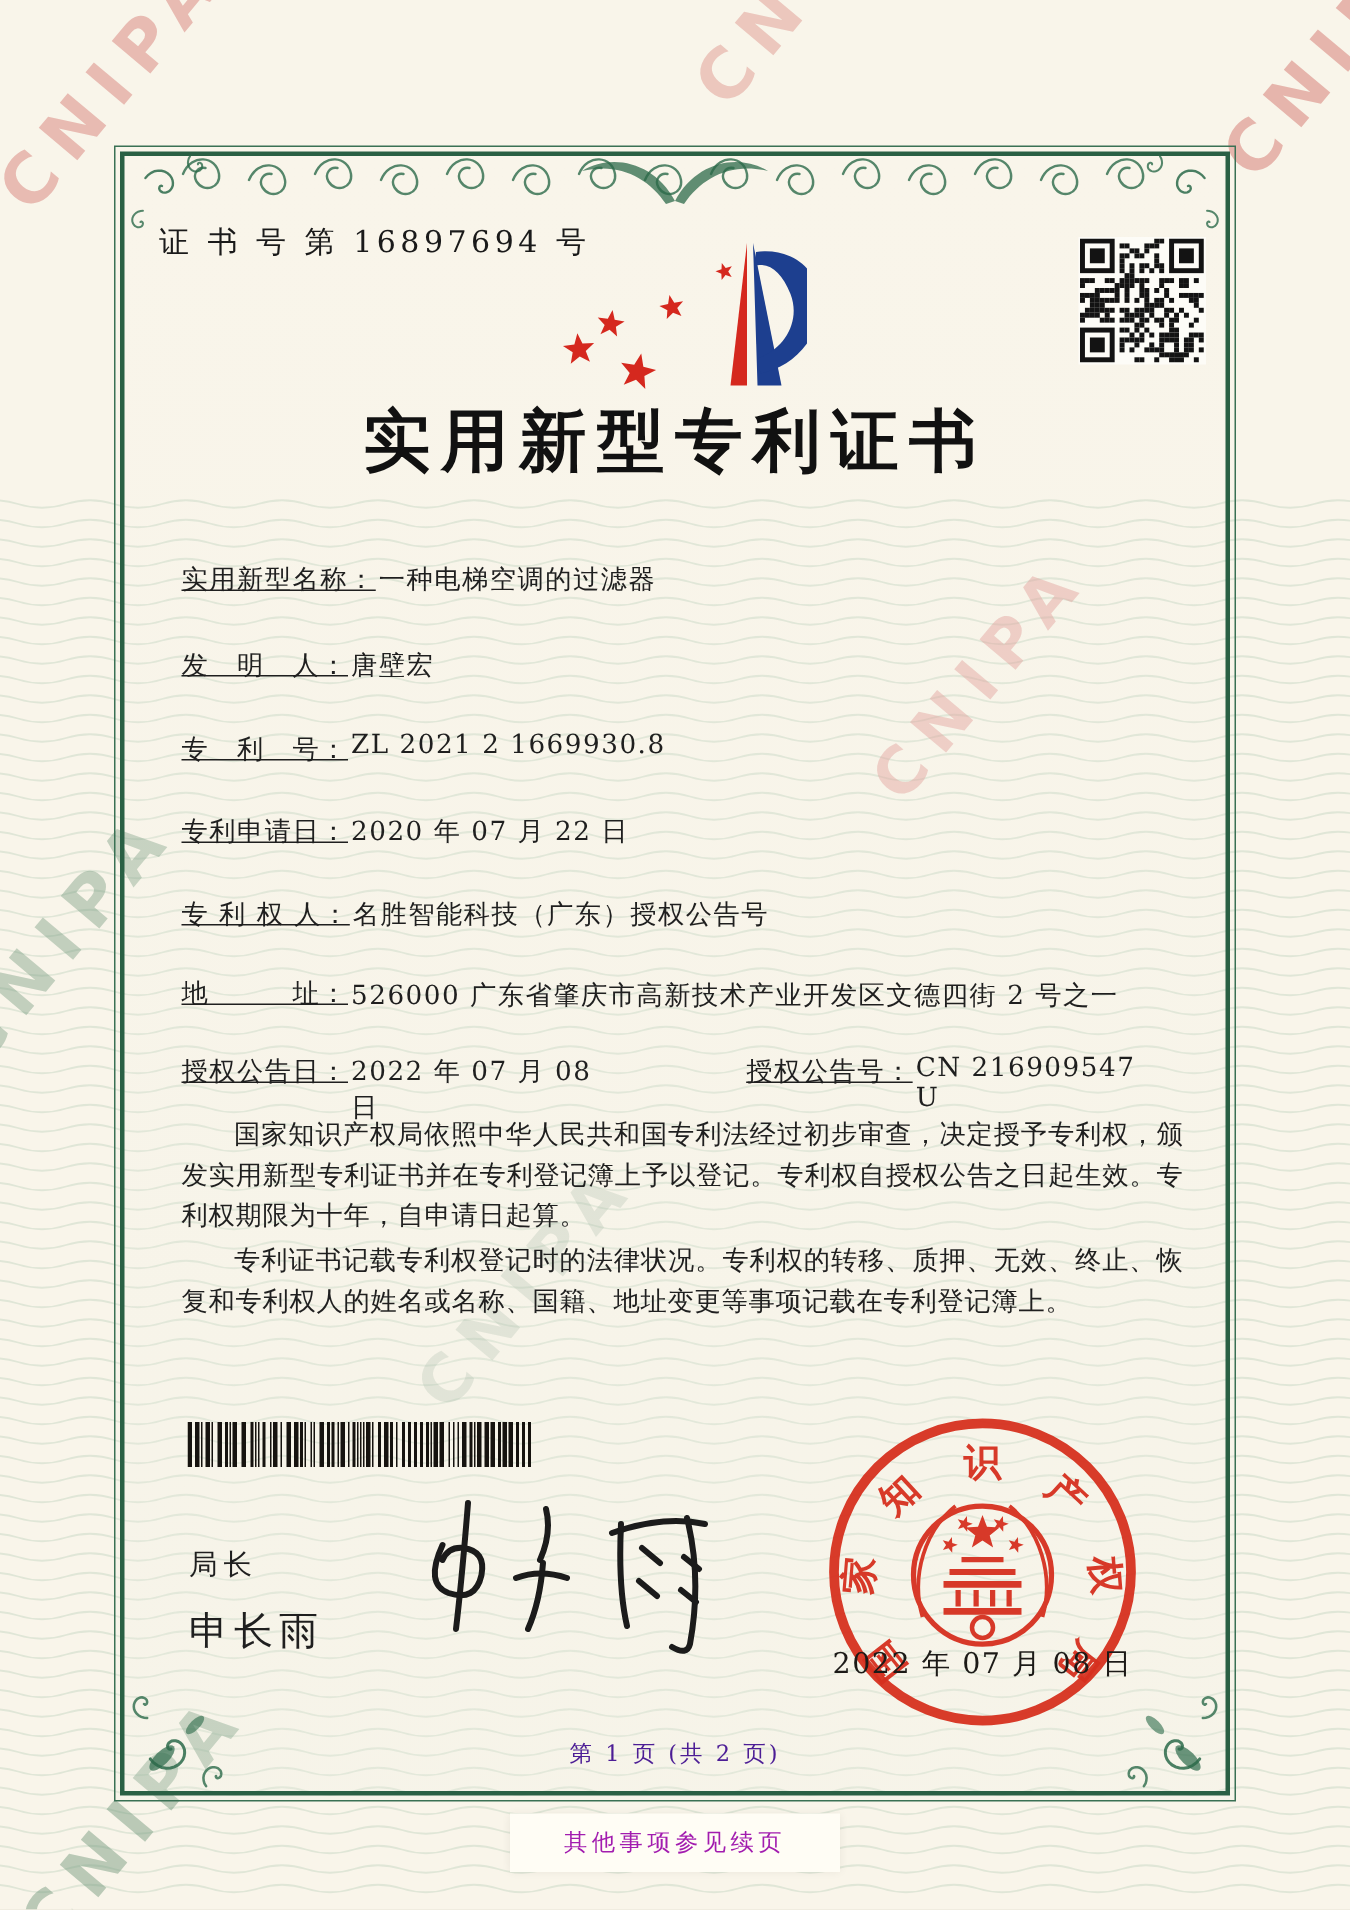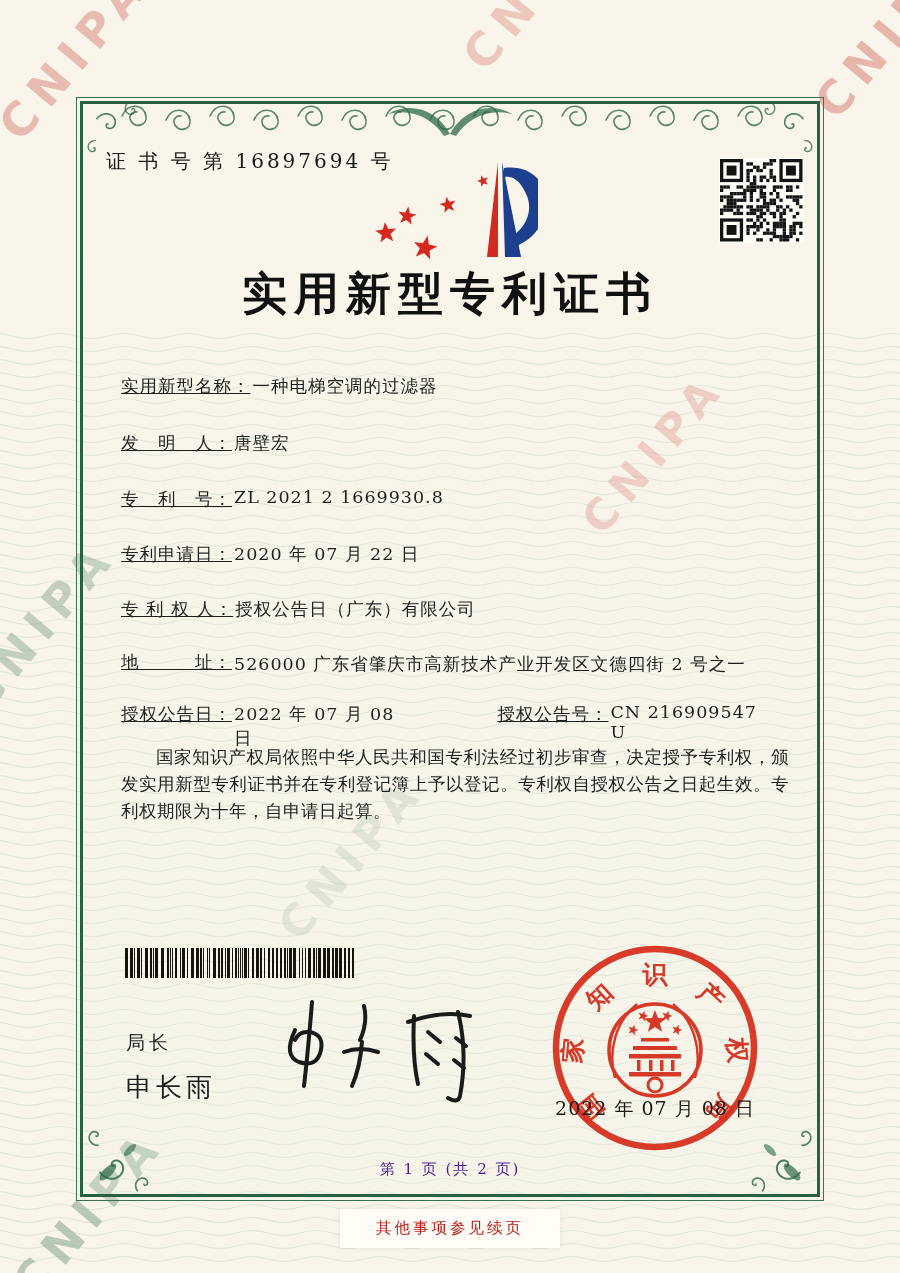--- a/index.html
+++ b/index.html
@@ -33,21 +33,21 @@
   .barcode{position:absolute;left:125px;top:948px;}
   .chief-title{position:absolute;left:126px;top:1030px;font-size:19px;letter-spacing:4px;}
   .chief-name{position:absolute;left:126px;top:1070px;font-size:26px;letter-spacing:4px;}
   .sig{position:absolute;left:255px;top:992px;}
   .seal{position:absolute;left:549px;top:942px;}
   .seal-date{position:absolute;left:548px;top:1096px;width:214px;text-align:center;font-size:19px;
              letter-spacing:1px;color:#1c1a17;z-index:5;}
   .page-info{position:absolute;left:80px;top:1160px;width:740px;text-align:center;font-size:15px;
              letter-spacing:2px;color:#4c1d95;}
   .footer-note{position:absolute;left:50%;transform:translateX(-50%);top:1209px;z-index:5;
-      background:#fffdf5;padding:9px 36px;font-size:15.5px;letter-spacing:3px;color:#b91c1c;
+      background:#fffdf5;padding:9px 36px;font-size:15.5px;letter-spacing:3px;color:#a21caf;
       box-shadow:0 0 6px #00000012;}
 </style>
 </head>
 <body>
 
 <div class="page">
 
   <div class="wm" style="left:-28px;top:28px;color:rgba(206,92,86,0.38);">CNIPA</div>
   <div class="wm" style="left:436px;top:-42px;color:rgba(206,92,86,0.30);">CNIPA</div>
   <div class="wm" style="left:788px;top:6px;color:rgba(206,92,86,0.42);">CNIPA</div>
@@ -428,35 +428,36 @@
     <div class="field" style="top:487px">
       <span class="flabel">专　利　号：</span>
       <span class="fvalue">ZL 2021 2 1669930.8</span>
     </div>
     <div class="field" style="top:542px">
       <span class="flabel">专利申请日：</span>
       <span class="fvalue">2020 年 07 月 22 日</span>
     </div>
     <div class="field" style="top:597px">
       <span class="flabel">专 利 权 人：</span>
-      <span class="fvalue">授权公告日（广东）有限公司</span>
+      <span class="fvalue">名胜智能科技（广东）授权公告号</span>
     </div>
     <div class="field" style="top:650px">
       <span class="flabel">地　　　址：</span>
       <span class="fvalue addr-val">526000  广东省肇庆市高新技术产业开发区文德四街 2 号之一</span>
     </div>
     <div class="field" style="top:702px">
       <span class="flabel">授权公告日：</span>
       <span class="fvalue">2022 年 07 月 08 日</span>
       <span class="flabel grant-gap">授权公告号：</span>
       <span class="fvalue">CN 216909547 U</span>
     </div>
 
     <div class="paras">
       <p>国家知识产权局依照中华人民共和国专利法经过初步审查，决定授予专利权，颁发实用新型专利证书并在专利登记簿上予以登记。专利权自授权公告之日起生效。专利权期限为十年，自申请日起算。</p>
+      <p>专利证书记载专利权登记时的法律状况。专利权的转移、质押、无效、终止、恢复和专利权人的姓名或名称、国籍、地址变更等事项记载在专利登记簿上。</p>
     </div>
 
     <svg class="barcode" id="barcode" width="234" height="30" viewBox="0 0 234 30">
         <rect x="0" y="0" width="3" height="30" fill="#16130f"></rect>
         <rect x="5" y="0" width="3" height="30" fill="#16130f"></rect>
         <rect x="9" y="0" width="1" height="30" fill="#16130f"></rect>
         <rect x="12" y="0" width="3" height="30" fill="#16130f"></rect>
         <rect x="16" y="0" width="1" height="30" fill="#16130f"></rect>
         <rect x="20" y="0" width="3" height="30" fill="#16130f"></rect>
         <rect x="25" y="0" width="2" height="30" fill="#16130f"></rect>

